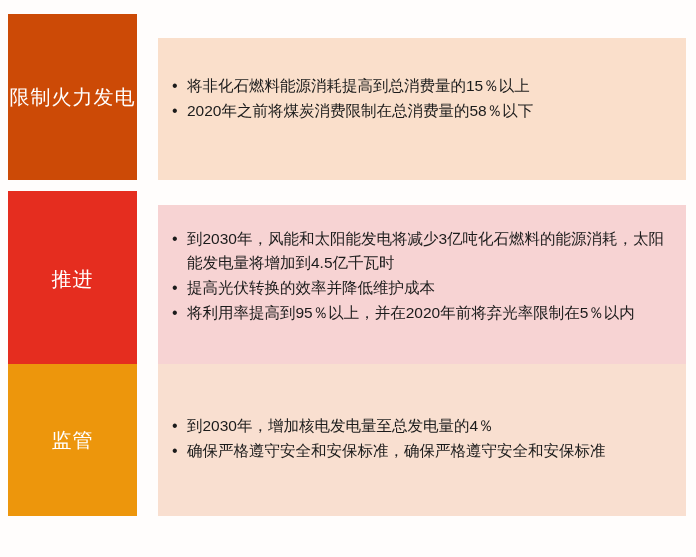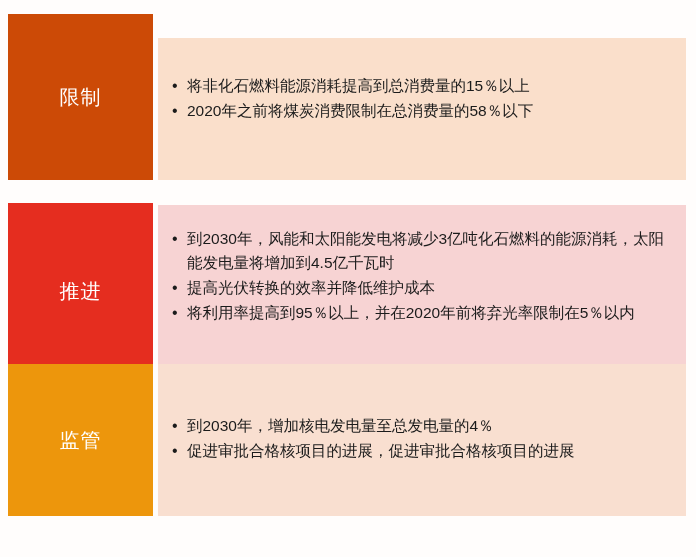--- a/index.html
+++ b/index.html
@@ -22,21 +22,21 @@
   }
   .row {
     position: absolute;
     left: 0;
     width: 696px;
   }
   .label-block {
     position: absolute;
     left: 8px;
     top: 0;
-    width: 145px;
+    width: 129px;
     display: flex;
     flex-direction: row;
     align-items: center;
     justify-content: center;
     box-sizing: border-box;
   }
   .label-line {
     color: #ffffff;
     font-size: 20px;
     line-height: 30px;
@@ -78,38 +78,39 @@
   }
 
   
   #row1 { top: 14px; height: 166px; }
   #row1 .label-block { height: 166px; background: #cc4a06; }
   #row1 .content-block { top: 24px; height: 142px; background: #fadfcb; }
   #row1 .bullets { top: 36px; }
 
   
   #row2 { top: 191px; height: 175px; }
-  #row2 .label-block { height: 175px; background: #e52d1f; margin-top: 12px; }
+  #row2 .label-block { height: 175px; background: #e52d1f; }
   #row2 .content-block { top: 14px; height: 161px; background: #f7d3d3; }
   #row2 .bullets { top: 22px; }
 
   
   #row3 { top: 364px; height: 167px; }
   #row3 .label-block { height: 152px; background: #ed960c; }
   #row3 .content-block { top: 0px; height: 152px; background: #f9dfd0; }
   #row3 .bullets { top: 50px; }
 </style>
 </head>
 <body>
 
 <div id="page">
 
   <div class="row" id="row1">
     <div class="label-block">
       <div class="label-line">限制</div>
+      <div class="label-line">火力发电</div>
     </div>
     <div class="content-block">
       <div class="bullets">
         <div class="bullet">
           <span class="dot">•</span>
           <span class="txt">将非化石燃料能源消耗提高到总消费量的15％以上</span>
         </div>
         <div class="bullet">
           <span class="dot">•</span>
           <span class="txt">2020年之前将煤炭消费限制在总消费量的58％以下</span>
@@ -145,19 +146,19 @@
       <div class="label-line">监管</div>
     </div>
     <div class="content-block">
       <div class="bullets">
         <div class="bullet">
           <span class="dot">•</span>
           <span class="txt">到2030年，增加核电发电量至总发电量的4％</span>
         </div>
         <div class="bullet">
           <span class="dot">•</span>
-          <span class="txt">促进审批合格核项目的进展，促进审批合格核项目的进展</span>
+          <span class="txt">确保严格遵守安全和安保标准，确保严格遵守安全和安保标准</span>
         </div>
       </div>
     </div>
   </div>
 
 </div>
 
 </body></html>

